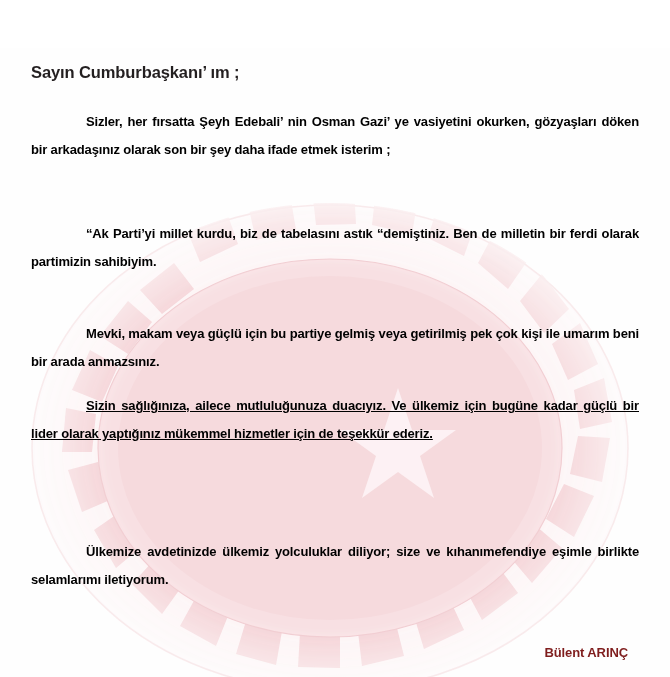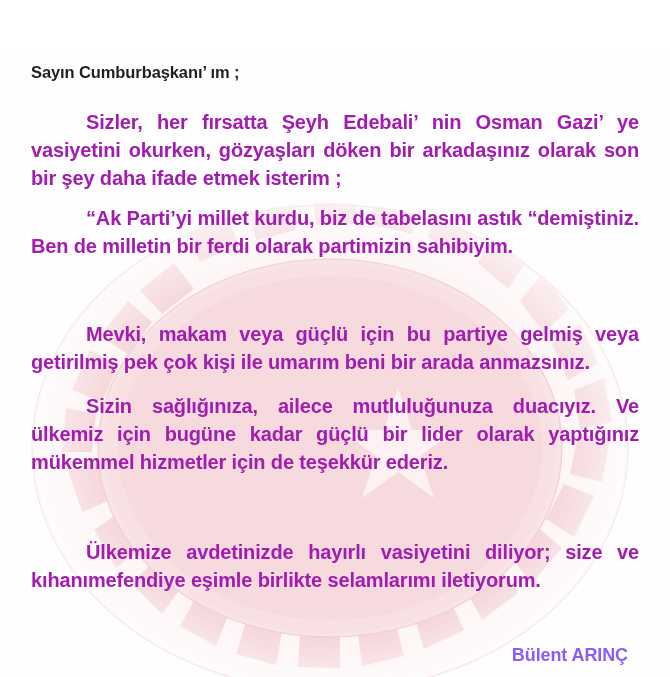--- a/index.html
+++ b/index.html
@@ -51,44 +51,44 @@
     font-weight: bold;
     color: #231f20;
     letter-spacing: -0.1px;
     white-space: pre;
   }
 
   .para {
     position: absolute;
     left: 31px;
     width: 608px;
-    font-size: 20px;
+    font-size: 13px;
     font-weight: bold;
-    color: #a21caf;
+    color: #000000;
     line-height: 28px;
     text-align: justify;
     text-justify: inter-word;
     text-indent: 55px;
     letter-spacing: -0.15px;
     word-spacing: 0px;
   }
 
   #p1 { top: 60px;  }
-  #p2 { top: 156px; }
+  #p2 { top: 172px; }
   #p3 { top: 272px; }
-  #p4 { top: 344px; }
+  #p4 { top: 344px; text-decoration: underline; }
   #p5 { top: 490px; }
 
   .signature-block {
     position: absolute;
     right: 31px;
     text-align: left;
-    font-size: 18px;
+    font-size: 13px;
     font-weight: bold;
-    color: #8b5cf6;
+    color: #7f1d1d;
     letter-spacing: -0.1px;
     white-space: pre;
   }
   #sig-name { top: 597px; right: 42px; }
   #sig-title { top: 639px; right: 52px; }
 
 </style>
 </head>
 <body>
 
@@ -171,20 +171,20 @@
     <div class="salutation">Sayın Cumburbaşkanı’ ım ;</div>
 
     <div class="para" id="p1">Sizler, her fırsatta Şeyh Edebali’ nin Osman Gazi’ ye vasiyetini okurken, gözyaşları döken bir arkadaşınız olarak son bir şey daha ifade etmek isterim ;</div>
 
     <div class="para" id="p2">“Ak Parti’yi  millet kurdu, biz de tabelasını astık “demiştiniz. Ben de milletin bir ferdi olarak partimizin sahibiyim.</div>
 
     <div class="para" id="p3">Mevki, makam veya güçlü için bu partiye gelmiş veya getirilmiş pek çok kişi ile umarım beni bir arada anmazsınız.</div>
 
     <div class="para" id="p4">Sizin sağlığınıza, ailece mutluluğunuza duacıyız. Ve ülkemiz için bugüne kadar güçlü bir lider olarak yaptığınız mükemmel hizmetler için de teşekkür ederiz.</div>
 
-    <div class="para" id="p5">Ülkemize avdetinizde hayırlı vasiyetini diliyor; size ve kıhanımefendiye eşimle birlikte selamlarımı iletiyorum.</div>
+    <div class="para" id="p5">Ülkemize avdetinizde ülkemiz yolculuklar diliyor; size ve kıhanımefendiye eşimle birlikte selamlarımı iletiyorum.</div>
 
     <div class="signature-block" id="sig-name">Bülent ARINÇ</div>
 
     <div class="signature-block" id="sig-title">22.Dönem TBMM Başkanı</div>
 
   </div>
 </div>
 
 </body></html>

